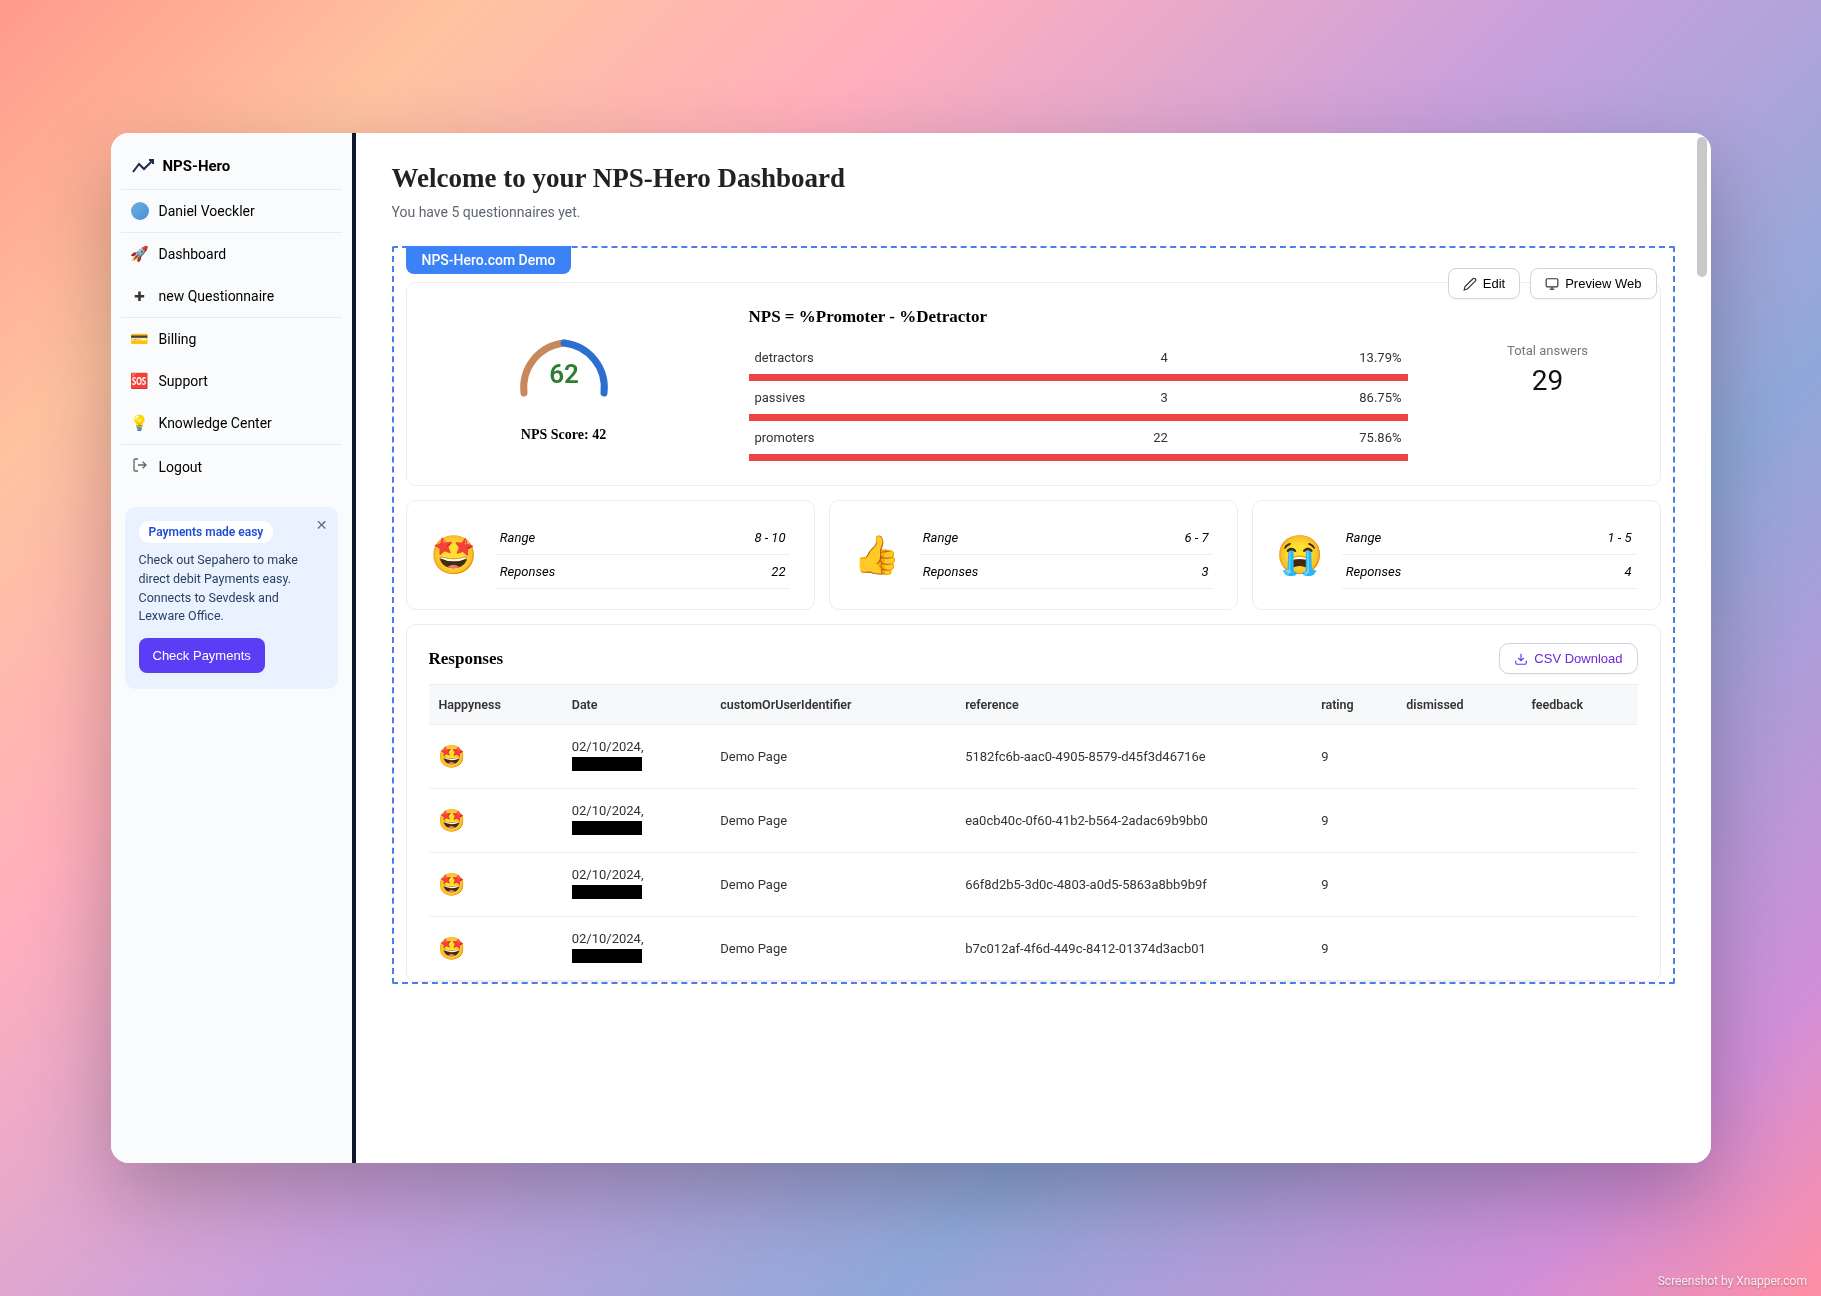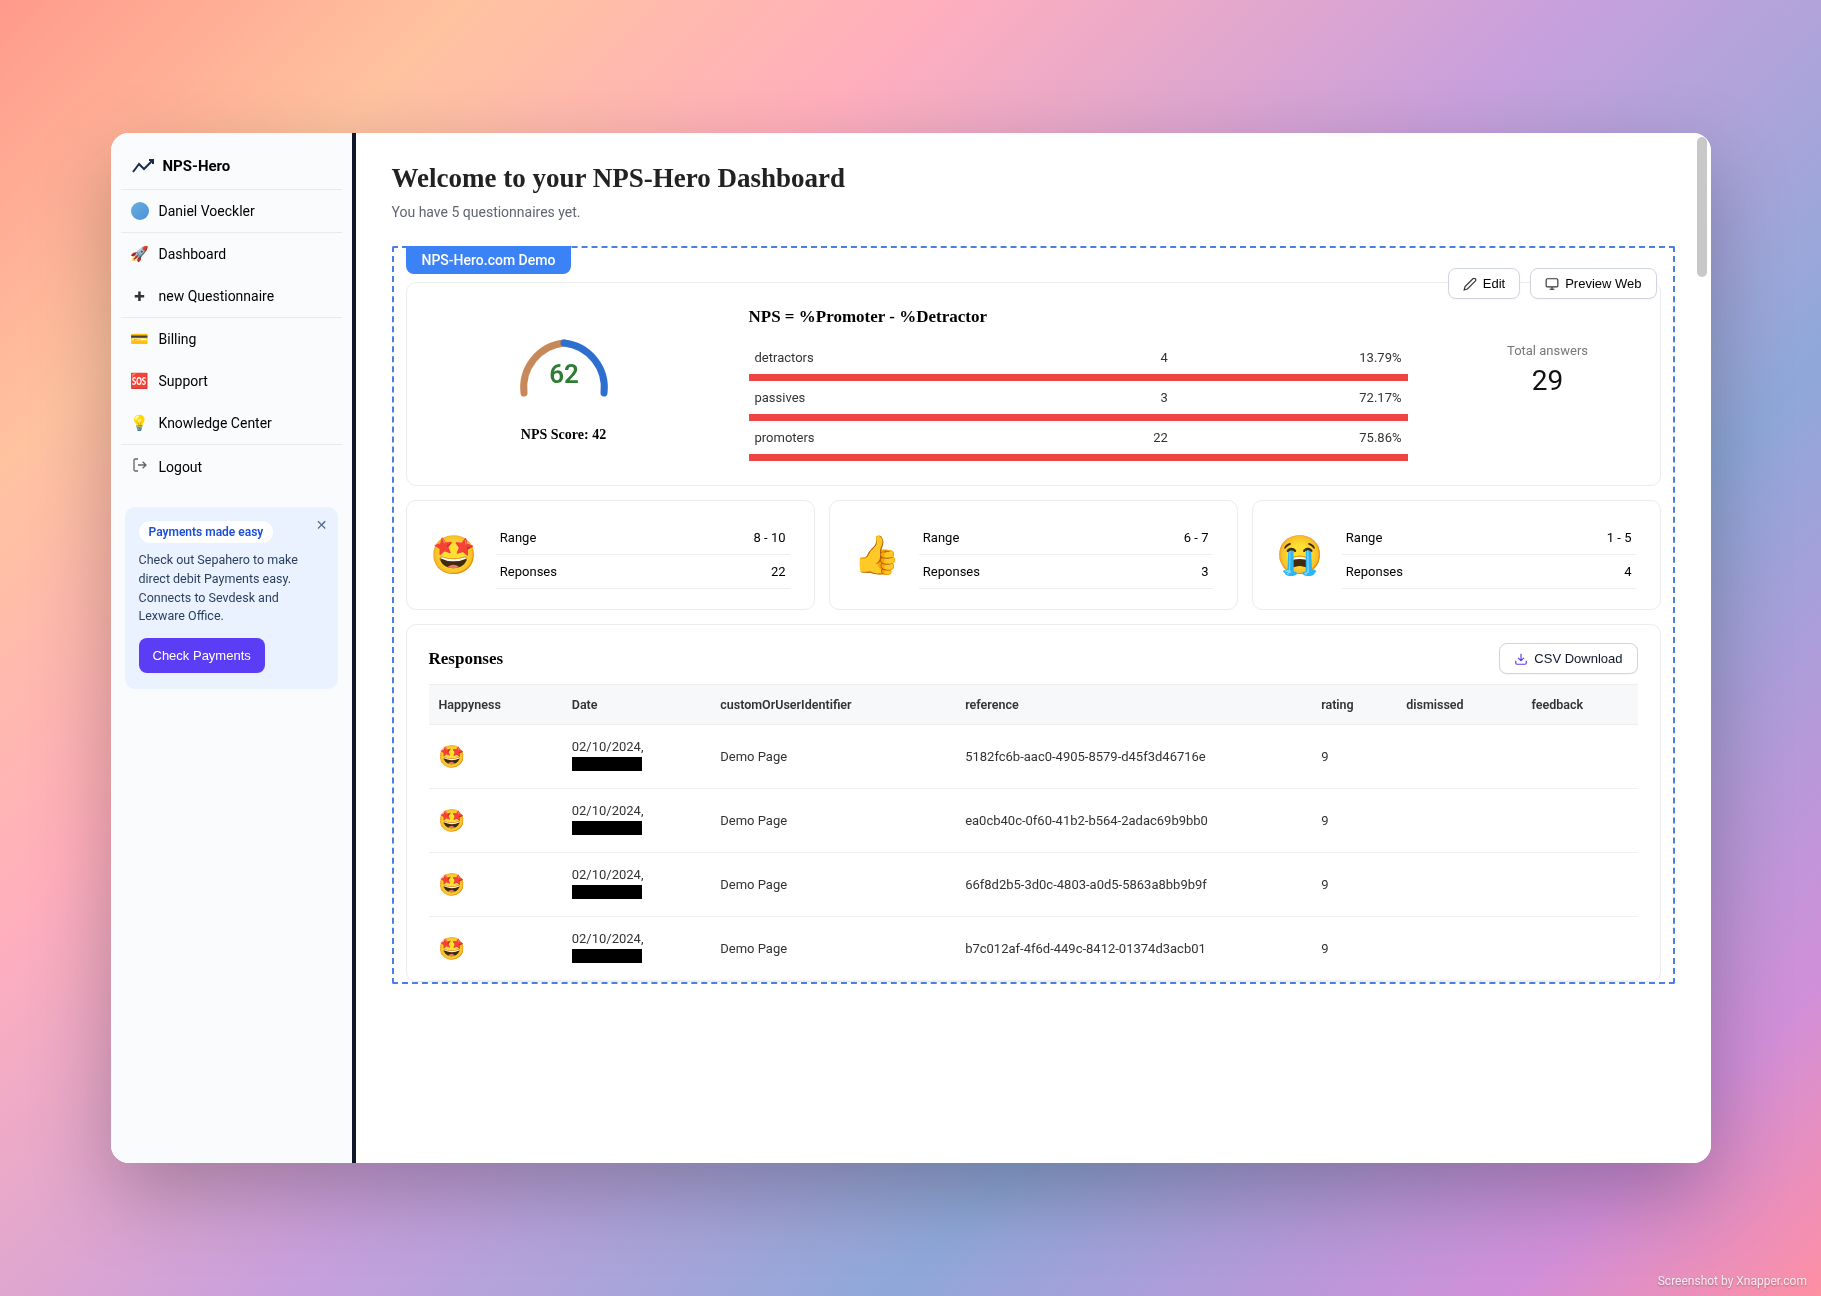--- a/index.html
+++ b/index.html
@@ -118,42 +118,42 @@
       border: 1px solid #d0d5dd;
       padding: 7px 14px;
       border-radius: 8px;
       font-size: 13px;
       display: inline-flex;
       align-items: center;
       gap: 6px;
       cursor: pointer;
       box-shadow: 0 1px 2px rgba(0,0,0,0.04);
     }
-    .btn-purple { color: #0f172a; }
+    .btn-purple { color: #6d28d9; border-radius: 10px; }
     .hero-card {
       margin-top: 22px;
       display: flex;
       gap: 30px;
       align-items: stretch;
     }
     .gauge-wrap { width: 270px; text-align: center; padding: 10px 0; }
     .gauge-svg { width: 130px; height: 100px; margin: 0 auto; display: block; }
     .gauge-val { font-size: 26px; font-weight: 600; fill: #2e7d32; }
     .gauge-label { font-family: Georgia, serif; font-weight: 700; font-size: 14px; margin-top: 14px; }
     .nps-breakdown { flex: 1; padding: 4px 20px; }
     .nps-formula { font-family: Georgia, serif; font-weight: 700; font-size: 17px; margin-bottom: 14px; }
     .nps-table { width: 100%; border-collapse: collapse; font-size: 13px; }
     .nps-table td { padding: 9px 6px; border-bottom: 7px solid #ef4444; color: #333; }
     .nps-table td:nth-child(2), .nps-table td:nth-child(3) { text-align: right; }
     .total-block { width: 180px; text-align: center; padding-top: 40px; color: #777; font-size: 13px; }
     .total-num { font-size: 28px; color: #111; margin-top: 6px; }
     .range-cards { display: flex; gap: 14px; margin-top: 14px; }
     .range-card { flex: 1; display: flex; align-items: center; gap: 18px; padding: 20px 24px; }
     .emoji-big { font-size: 38px; }
-    .range-table { flex: 1; width: 100%; border-collapse: collapse; font-size: 13px; }
+    .range-table { flex: 1; width: 100%; border-collapse: collapse; font-size: 13px; font-style: italic; }
     .range-table td { padding: 9px 4px; border-bottom: 1px solid #eee; }
     .range-table td:last-child { text-align: right; }
     .responses-card { margin-top: 14px; padding: 18px 22px 0; }
     .responses-head { display: flex; justify-content: space-between; align-items: center; margin-bottom: 10px; }
     .responses-title { font-family: Georgia, serif; font-weight: 700; font-size: 17px; }
     .resp-table { width: 100%; border-collapse: collapse; font-size: 13px; }
     .resp-table thead th { text-align: left; font-weight: 600; padding: 12px 10px; background: #f7f8fa; border-top: 1px solid #eee; border-bottom: 1px solid #eee; color: #333; font-size: 12.5px;}
     .resp-table tbody td { padding: 14px 10px; border-bottom: 1px solid #f0f0f0; vertical-align: middle; color: #333; }
     .redact { display: inline-block; width: 70px; height: 14px; background: #000; margin-top: 3px;}
     .happy-star { font-size: 22px; }
@@ -267,21 +267,21 @@
           <table class="nps-table">
             <tbody id="nps-rows">
                 <tr>
                   <td>detractors</td>
                   <td>4</td>
                   <td>13.79%</td>
                 </tr>
                 <tr>
                   <td>passives</td>
                   <td>3</td>
-                  <td>72.17%</td>
+                  <td>86.75%</td>
                 </tr>
                 <tr>
                   <td>promoters</td>
                   <td>22</td>
                   <td>75.86%</td>
                 </tr>
               </tbody>
           </table>
         </div>
         <div class="total-block">

